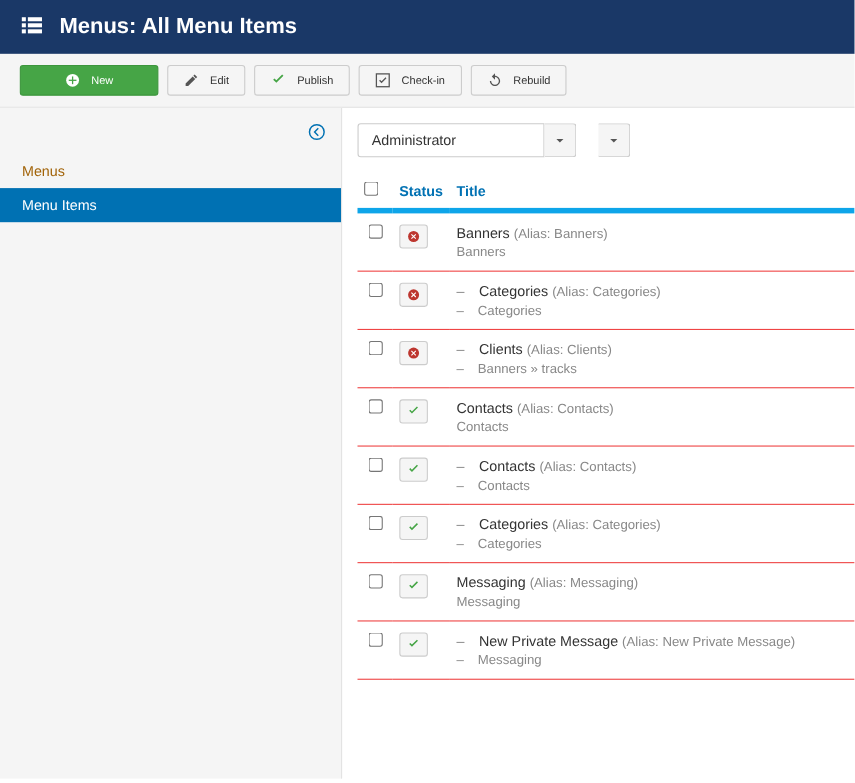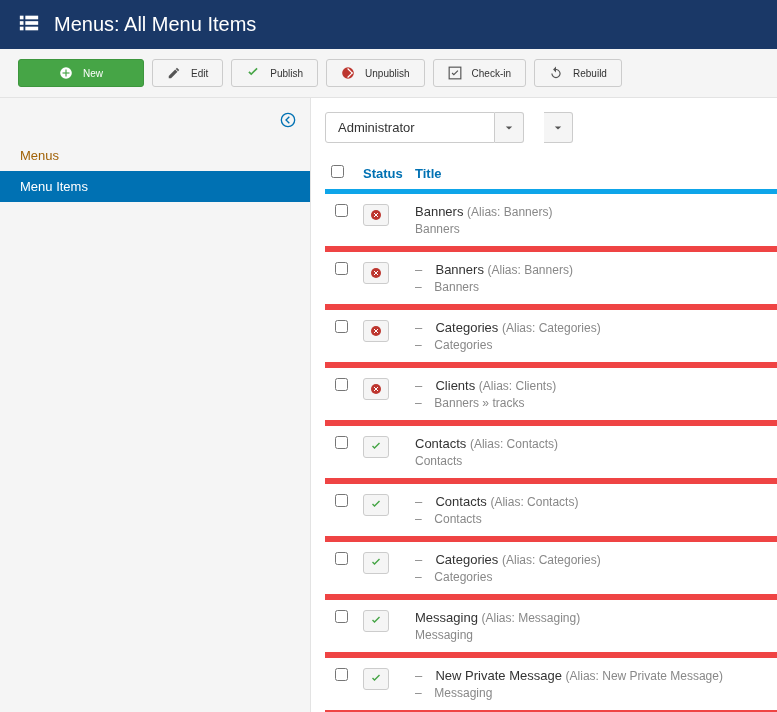--- a/index.html
+++ b/index.html
@@ -1,19 +1,19 @@
 <!DOCTYPE html>
 <html><head>
 <meta charset="utf-8">
 <style>
 * { box-sizing: border-box; margin: 0; padding: 0; }
 body { font-family: -apple-system, BlinkMacSystemFont, "Segoe UI", Helvetica, Arial, sans-serif; font-size: 13px; color: #333; background: #fff; width: 777px; }
 .header { background: #1a3867; color: #fff; padding: 12px 18px; display: flex; align-items: center; gap: 14px; }
 .header-icon svg { width: 22px; height: 22px; fill: #fff; }
-.header-title { font-size: 20px; font-weight: 400; }
+.header-title { font-size: 20px; font-weight: 700; }
 .toolbar { background: #f5f5f5; border-bottom: 1px solid #e3e3e3; padding: 10px 18px; display: flex; gap: 8px; }
 .btn { display: inline-flex; align-items: center; gap: 10px; padding: 6px 14px; border: 1px solid #ccc; border-radius: 3px; background: #f5f5f5; font-size: 10px; cursor: pointer; user-select: none; }
 .btn-new { background: #46a546; border-color: #3d963d; color: #fff; padding: 6px 40px; }
 .btn-icon { display: inline-flex; }
 .btn-icon svg { width: 14px; height: 14px; }
 .btn-icon.green svg { fill: #46a546; }
 .btn-icon.red svg { fill: #bd362f; }
 .btn-icon.white svg { fill: #fff; }
 .btn-icon.dark svg { fill: #555; }
 .body { display: flex; }
@@ -24,21 +24,21 @@
 .nav-item.active { background: #0071b3; color: #fff; }
 .main { flex: 1; padding: 14px 0 0 14px; overflow: hidden; }
 .filters { display: flex; gap: 20px; margin-bottom: 14px; border-radius: 15px; }
 .select-group { display: flex; }
 .select-main { border: 1px solid #ccc; border-radius: 3px 0 0 3px; padding: 7px 12px; font-size: 13px; background: #fff; min-width: 170px; }
 .select-caret { border: 1px solid #ccc; border-left: none; border-radius: 0 3px 3px 0; padding: 7px 10px; background: #f5f5f5; cursor: pointer; display: flex; align-items: center; }
 .select-caret svg { width: 8px; height: 8px; fill: #555; }
 .table { width: 100%; border-collapse: collapse; }
 .table th { text-align: left; padding: 8px 6px; border-bottom: 5px solid #0ea5e9; font-weight: 400; font-size: 13px; }
 .table th.sortable { color: #0071b3; cursor: pointer; font-weight: bold; }
-.table td { padding: 10px 6px; border-bottom: 6px solid #ef4444; vertical-align: top; font-size: 13px; }
+.table td { padding: 10px 6px; border-bottom: 1px solid #ef4444; vertical-align: top; font-size: 13px; }
 .th-check, .td-check { width: 32px; text-align: center; }
 .th-status, .td-status { width: 52px; }
 .status-badge { display: inline-flex; align-items: center; justify-content: center; width: 26px; height: 22px; border: 1px solid #ccc; border-radius: 3px; background: #f5f5f5; }
 .status-badge svg { width: 12px; height: 12px; }
 .status-badge.pub svg { fill: #46a546; }
 .status-badge.unpub svg { fill: #bd362f; }
 .title-main { color: #333; }
 .title-alias { color: #888; font-size: 12px; }
 .title-path { color: #888; font-size: 12px; margin-top: 3px; }
 .indent-dash { color: #888; padding-right: 6px; }
@@ -81,30 +81,20 @@
       </span>
     <span>Edit</span>
   </div>
   <div class="btn">
     <span class="btn-icon green">
         <svg viewBox="0 0 24 24">
           <path d="M9 16l-5-5 2-2 3 3 9-9 2 2z"></path>
         </svg>
       </span>
     <span>Publish</span>
-  </div>
-  <div class="btn">
-    <span class="btn-icon red">
-        <svg viewBox="0 0 24 24">
-          <circle cx="12" cy="12" r="10"></circle>
-          <rect x="6" y="6" width="12" height="2" fill="#fff" transform="rotate(45 12 12)"></rect>
-          <rect x="6" y="16" width="12" height="2" fill="#fff" transform="rotate(-45 12 12)"></rect>
-        </svg>
-      </span>
-    <span>Unpublish</span>
   </div>
   <div class="btn">
     <span class="btn-icon dark">
         <svg viewBox="0 0 24 24">
           <rect x="2" y="2" width="20" height="20" fill="none" stroke="#555" stroke-width="2"></rect>
           <path d="M7 12l3 3 7-7" fill="none" stroke="#555" stroke-width="2"></path>
         </svg>
       </span>
     <span>Check-in</span>
   </div>
@@ -175,88 +165,75 @@
           </tr>
           <tr>
             <td class="td-check"><input type="checkbox" style=""></td>
             <td class="td-status"><span class="status-badge unpub">
                 <svg viewBox="0 0 24 24">
                   <circle cx="12" cy="12" r="10"></circle>
                   <path d="M8 8l8 8M16 8l-8 8" stroke="#fff" stroke-width="2" fill="none"></path>
                 </svg>
               </span></td>
             <td>
-              <div><span class="indent-dash">–&nbsp;&nbsp;</span><span class="title-main">Banners</span> <span class="title-alias">(Alias: Banners)</span></div>
-              <div class="title-path"><span class="indent-dash">–&nbsp;&nbsp;</span><span>Banners</span></div>
+              <div><span class="indent-dash">–&nbsp;&nbsp;</span><span class="title-main">Categories</span> <span class="title-alias">(Alias: Categories)</span></div>
+              <div class="title-path"><span class="indent-dash">–&nbsp;&nbsp;</span><span>Categories</span></div>
             </td>
           </tr>
           <tr>
             <td class="td-check"><input type="checkbox" style=""></td>
             <td class="td-status"><span class="status-badge unpub">
                 <svg viewBox="0 0 24 24">
                   <circle cx="12" cy="12" r="10"></circle>
                   <path d="M8 8l8 8M16 8l-8 8" stroke="#fff" stroke-width="2" fill="none"></path>
                 </svg>
               </span></td>
             <td>
+              <div><span class="indent-dash">–&nbsp;&nbsp;</span><span class="title-main">Clients</span> <span class="title-alias">(Alias: Clients)</span></div>
+              <div class="title-path"><span class="indent-dash">–&nbsp;&nbsp;</span><span>Banners » tracks</span></div>
+            </td>
+          </tr>
+          <tr>
+            <td class="td-check"><input type="checkbox" style=""></td>
+            <td class="td-status"><span class="status-badge pub">
+                <svg viewBox="0 0 24 24">
+                  <path d="M9 16l-5-5 2-2 3 3 9-9 2 2z"></path>
+                </svg>
+              </span></td>
+            <td>
+              <div><span class="title-main">Contacts</span> <span class="title-alias">(Alias: Contacts)</span></div>
+              <div class="title-path"><span>Contacts</span></div>
+            </td>
+          </tr>
+          <tr>
+            <td class="td-check"><input type="checkbox" style=""></td>
+            <td class="td-status"><span class="status-badge pub">
+                <svg viewBox="0 0 24 24">
+                  <path d="M9 16l-5-5 2-2 3 3 9-9 2 2z"></path>
+                </svg>
+              </span></td>
+            <td>
+              <div><span class="indent-dash">–&nbsp;&nbsp;</span><span class="title-main">Contacts</span> <span class="title-alias">(Alias: Contacts)</span></div>
+              <div class="title-path"><span class="indent-dash">–&nbsp;&nbsp;</span><span>Contacts</span></div>
+            </td>
+          </tr>
+          <tr>
+            <td class="td-check"><input type="checkbox" style=""></td>
+            <td class="td-status"><span class="status-badge pub">
+                <svg viewBox="0 0 24 24">
+                  <path d="M9 16l-5-5 2-2 3 3 9-9 2 2z"></path>
+                </svg>
+              </span></td>
+            <td>
               <div><span class="indent-dash">–&nbsp;&nbsp;</span><span class="title-main">Categories</span> <span class="title-alias">(Alias: Categories)</span></div>
               <div class="title-path"><span class="indent-dash">–&nbsp;&nbsp;</span><span>Categories</span></div>
             </td>
           </tr>
           <tr>
             <td class="td-check"><input type="checkbox" style=""></td>
-            <td class="td-status"><span class="status-badge unpub">
-                <svg viewBox="0 0 24 24">
-                  <circle cx="12" cy="12" r="10"></circle>
-                  <path d="M8 8l8 8M16 8l-8 8" stroke="#fff" stroke-width="2" fill="none"></path>
-                </svg>
-              </span></td>
-            <td>
-              <div><span class="indent-dash">–&nbsp;&nbsp;</span><span class="title-main">Clients</span> <span class="title-alias">(Alias: Clients)</span></div>
-              <div class="title-path"><span class="indent-dash">–&nbsp;&nbsp;</span><span>Banners » tracks</span></div>
-            </td>
-          </tr>
-          <tr>
-            <td class="td-check"><input type="checkbox" style=""></td>
-            <td class="td-status"><span class="status-badge pub">
-                <svg viewBox="0 0 24 24">
-                  <path d="M9 16l-5-5 2-2 3 3 9-9 2 2z"></path>
-                </svg>
-              </span></td>
-            <td>
-              <div><span class="title-main">Contacts</span> <span class="title-alias">(Alias: Contacts)</span></div>
-              <div class="title-path"><span>Contacts</span></div>
-            </td>
-          </tr>
-          <tr>
-            <td class="td-check"><input type="checkbox" style=""></td>
-            <td class="td-status"><span class="status-badge pub">
-                <svg viewBox="0 0 24 24">
-                  <path d="M9 16l-5-5 2-2 3 3 9-9 2 2z"></path>
-                </svg>
-              </span></td>
-            <td>
-              <div><span class="indent-dash">–&nbsp;&nbsp;</span><span class="title-main">Contacts</span> <span class="title-alias">(Alias: Contacts)</span></div>
-              <div class="title-path"><span class="indent-dash">–&nbsp;&nbsp;</span><span>Contacts</span></div>
-            </td>
-          </tr>
-          <tr>
-            <td class="td-check"><input type="checkbox" style=""></td>
-            <td class="td-status"><span class="status-badge pub">
-                <svg viewBox="0 0 24 24">
-                  <path d="M9 16l-5-5 2-2 3 3 9-9 2 2z"></path>
-                </svg>
-              </span></td>
-            <td>
-              <div><span class="indent-dash">–&nbsp;&nbsp;</span><span class="title-main">Categories</span> <span class="title-alias">(Alias: Categories)</span></div>
-              <div class="title-path"><span class="indent-dash">–&nbsp;&nbsp;</span><span>Categories</span></div>
-            </td>
-          </tr>
-          <tr>
-            <td class="td-check"><input type="checkbox" style=""></td>
             <td class="td-status"><span class="status-badge pub">
                 <svg viewBox="0 0 24 24">
                   <path d="M9 16l-5-5 2-2 3 3 9-9 2 2z"></path>
                 </svg>
               </span></td>
             <td>
               <div><span class="title-main">Messaging</span> <span class="title-alias">(Alias: Messaging)</span></div>
               <div class="title-path"><span>Messaging</span></div>
             </td>
           </tr>

